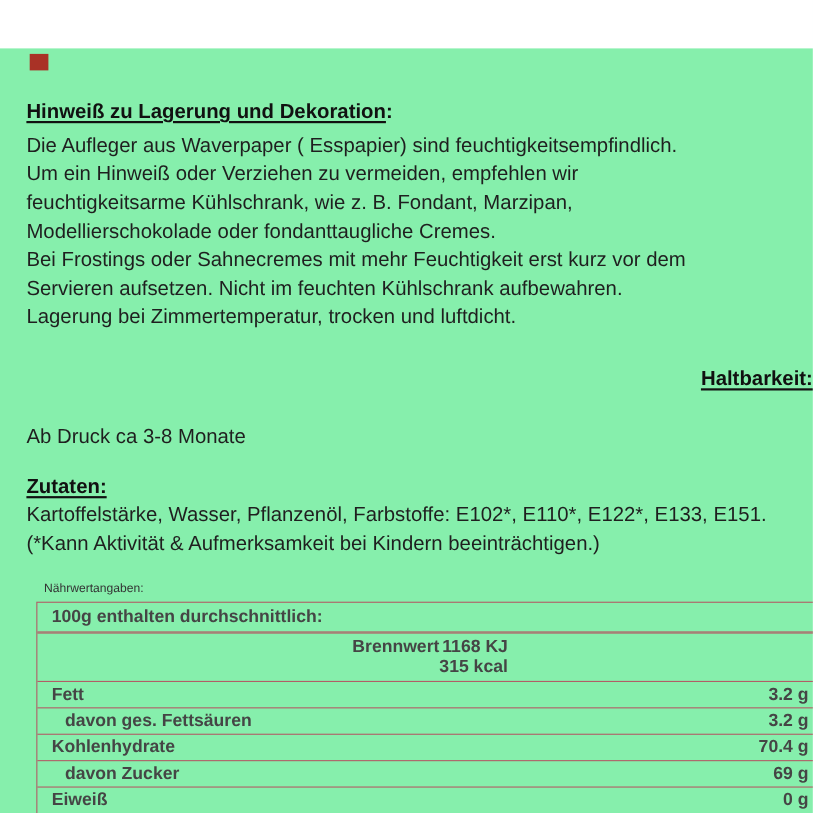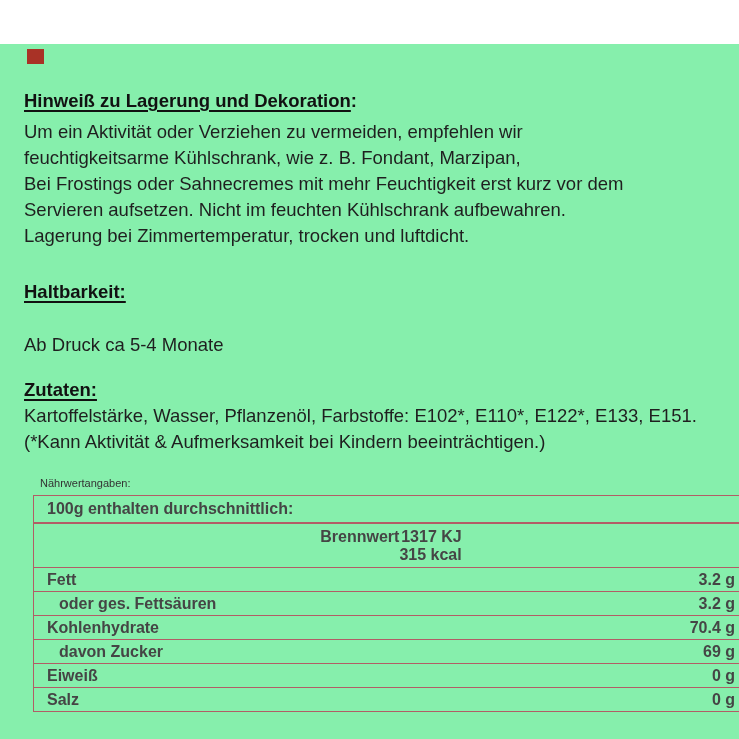--- a/index.html
+++ b/index.html
@@ -7,21 +7,21 @@
     position:relative;width:739px;height:739px;background:#86efac;overflow:hidden;
     box-sizing:border-box;padding:44px 0 0 24px;
     font-family:"Liberation Sans","DejaVu Sans",sans-serif;
     color:var(--body-text,#1f1f1f);
     margin-top:44px;
   }
   .hd{font-size:18.5px;font-weight:700;line-height:26px;margin:0;white-space:nowrap;color:#111;}
   .u{text-decoration:underline;text-decoration-thickness:2px;text-underline-offset:3px;}
   .ln{font-size:18.5px;line-height:26px;white-space:nowrap;}
   .hd-storage{margin-bottom:5px;}
-  .mt-halt{margin-top:30px;}
+  .mt-halt{margin-top:30px;text-align:right;}
   .mt-ab{margin-top:27px;}
   .mt-zut{margin-top:19px;}
   .nv-label{margin:18px 0 2px 16px;font-size:11px;line-height:20px;color:#333;}
   .nv-table{
     margin-left:9px;width:716px;box-sizing:border-box;
     border:1px solid var(--table-border,#b25d66);
     font-size:16px;color:var(--table-text,#454545);font-weight:bold;
   }
   .nv-row{
     display:flex;justify-content:space-between;align-items:center;
@@ -39,57 +39,59 @@
 </style>
 </head>
 <body>
 
 <div class="page">
   <div class="corner-mark"></div>
 
   <h2 class="hd hd-storage"><span class="u">Hinweiß zu Lagerung und Dekoration</span><span>:</span></h2>
 
   <div>
-    <div class="ln">Um ein Aktivität oder Verziehen zu vermeiden, empfehlen wir</div>
+    <div class="ln">Die Aufleger aus Waverpaper ( Esspapier) sind feuchtigkeitsempfindlich.</div>
+    <div class="ln">Um ein Hinweiß oder Verziehen zu vermeiden, empfehlen wir</div>
     <div class="ln">feuchtigkeitsarme Kühlschrank, wie z. B. Fondant, Marzipan,</div>
+    <div class="ln">Modellierschokolade oder fondanttaugliche Cremes.</div>
     <div class="ln">Bei Frostings oder Sahnecremes mit mehr Feuchtigkeit erst kurz vor dem</div>
     <div class="ln">Servieren aufsetzen. Nicht im feuchten Kühlschrank aufbewahren.</div>
     <div class="ln">Lagerung bei Zimmertemperatur, trocken und luftdicht.</div>
   </div>
 
   <h2 class="hd mt-halt"><span class="u">Haltbarkeit:</span></h2>
 
-  <div class="ln mt-ab">Ab Druck ca 5-4 Monate</div>
+  <div class="ln mt-ab">Ab Druck ca 3-8 Monate</div>
 
   <h2 class="hd mt-zut"><span class="u">Zutaten:</span></h2>
 
   <div>
     <div class="ln">Kartoffelstärke, Wasser, Pflanzenöl, Farbstoffe: E102*, E110*, E122*, E133, E151.</div>
     <div class="ln">(*Kann Aktivität &amp; Aufmerksamkeit bei Kindern beeinträchtigen.)</div>
   </div>
 
   <div class="nv-label">Nährwertangaben:</div>
 
   <div class="nv-table">
     <div class="nv-row nv-head">
       <span class="nv-key">100g enthalten durchschnittlich:</span>
     </div>
     <div class="nv-row r-brenn">
       <span class="nv-key">Brennwert</span>
       <span class="nv-val">
-        <div>1317 KJ</div>
+        <div>1168 KJ</div>
         <div>315 kcal</div>
       </span>
     </div>
     <div class="nv-row">
       <span class="nv-key">Fett</span>
       <span class="nv-val">3.2 g</span>
     </div>
     <div class="nv-row ind">
-      <span class="nv-key">oder ges. Fettsäuren</span>
+      <span class="nv-key">davon ges. Fettsäuren</span>
       <span class="nv-val">3.2 g</span>
     </div>
     <div class="nv-row">
       <span class="nv-key">Kohlenhydrate</span>
       <span class="nv-val">70.4 g</span>
     </div>
     <div class="nv-row ind">
       <span class="nv-key">davon Zucker</span>
       <span class="nv-val">69 g</span>
     </div>

